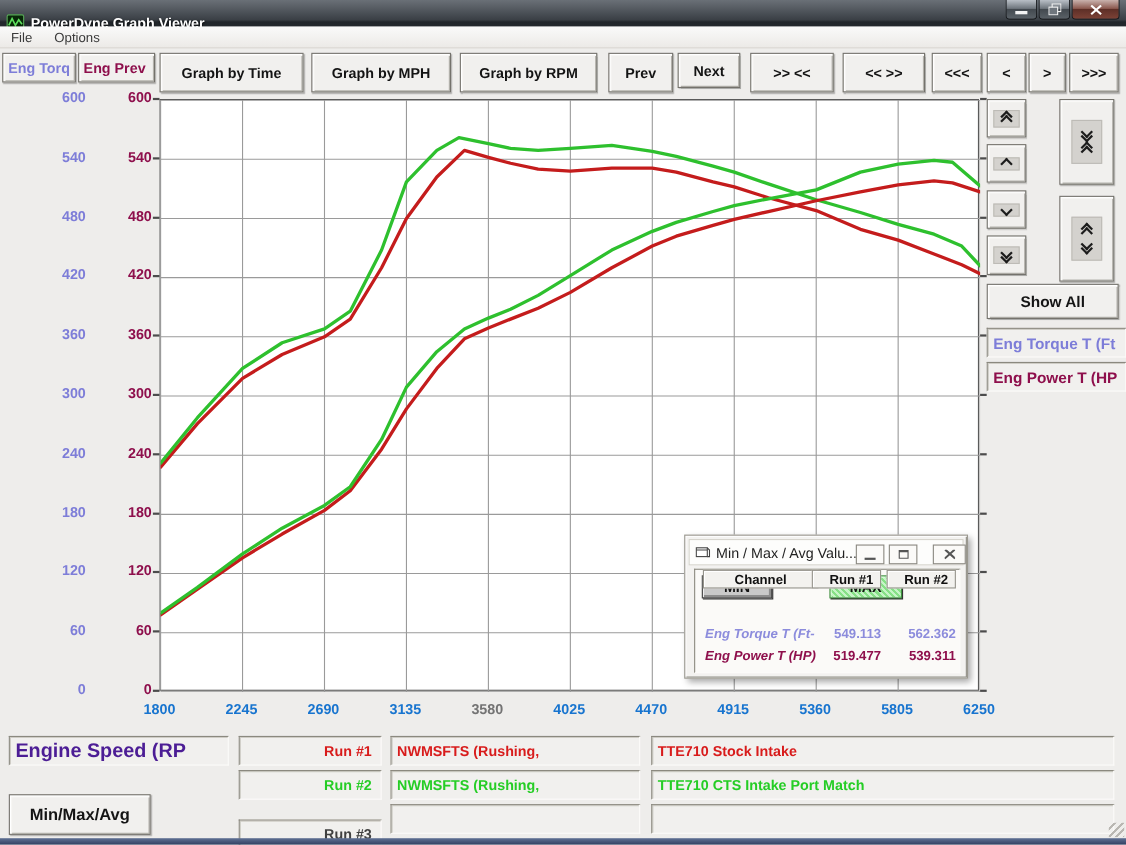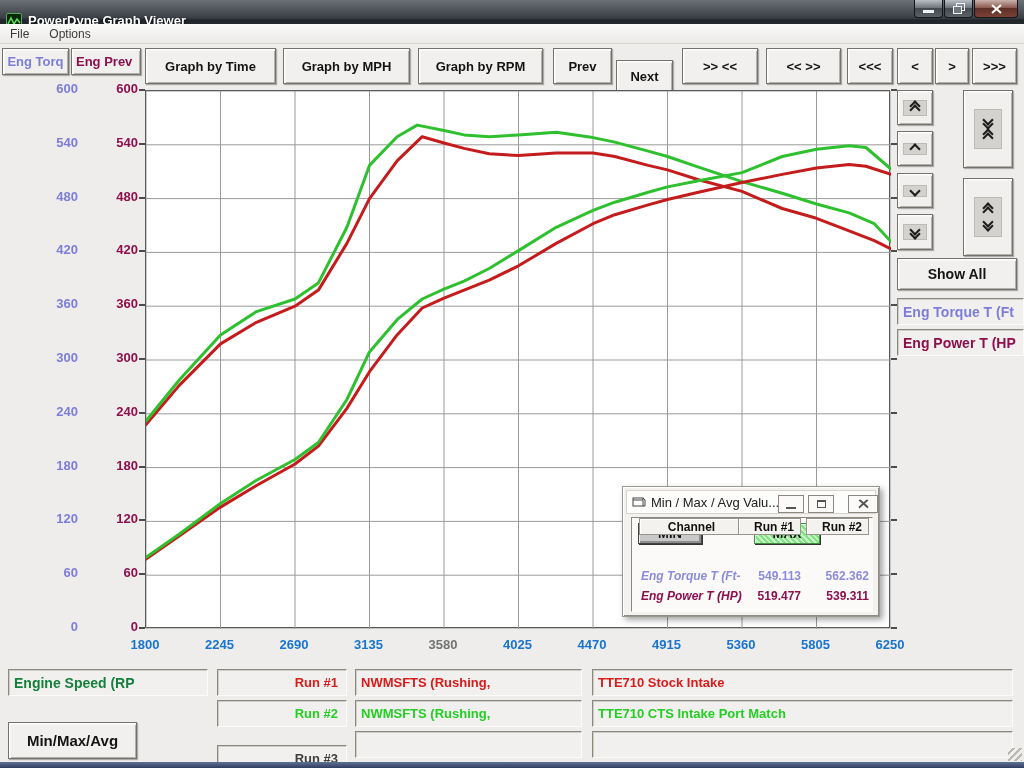--- a/index.html
+++ b/index.html
@@ -101,21 +101,21 @@
   <span class="menu-item">Options</span>
 </div>
 
 <div class="btn" style="left: 2px; top: 48px; width: 67px; height: 27px; color: rgb(125, 125, 216);">Eng Torq</div>
 <div class="btn" style="left: 71px; top: 48px; width: 70px; height: 27px; justify-content: flex-start; padding-left: 4px; color: rgb(142, 15, 76);">Eng Prev</div>
 
 <div class="btn" style="left:145px;top:48px;width:131px;height:36px;">Graph by Time</div>
 <div class="btn" style="left:283px;top:48px;width:127px;height:36px;">Graph by MPH</div>
 <div class="btn" style="left:418px;top:48px;width:125px;height:36px;">Graph by RPM</div>
 <div class="btn" style="left:553px;top:48px;width:59px;height:36px;">Prev</div>
-<div class="btn" style="left:616px;top:60px;width:57px;height:32px;">Next</div>
+<div class="btn" style="left:616px;top:48px;width:57px;height:32px;">Next</div>
 <div class="btn" style="left:682px;top:48px;width:76px;height:36px;">&gt;&gt; &lt;&lt;</div>
 <div class="btn" style="left:766px;top:48px;width:75px;height:36px;">&lt;&lt; &gt;&gt;</div>
 <div class="btn" style="left:847px;top:48px;width:46px;height:36px;">&lt;&lt;&lt;</div>
 <div class="btn" style="left:897px;top:48px;width:36px;height:36px;">&lt;</div>
 <div class="btn" style="left:935px;top:48px;width:34px;height:36px;">&gt;</div>
 <div class="btn" style="left:972px;top:48px;width:45px;height:36px;">&gt;&gt;&gt;</div>
 
 <div id="plot">
   <svg id="plot-svg" width="745" height="538" viewBox="0 0 745 538">
       <path d="M0,0 V538 M74.5,0 V538 M149,0 V538 M223.5,0 V538 M298,0 V538 M372.5,0 V538 M447,0 V538 M521.5,0 V538 M596,0 V538 M670.5,0 V538 M745,0 V538 M0,538 H745 M0,484.2 H745 M0,430.40000000000003 H745 M0,376.59999999999997 H745 M0,322.8 H745 M0,269 H745 M0,215.20000000000002 H745 M0,161.4 H745 M0,107.60000000000001 H745 M0,53.800000000000004 H745 M0,0 H745 " stroke="#9a9a9a" fill="none" stroke-width="1"></path>
@@ -219,21 +219,21 @@
       <div class="chev up"></div>
       <div class="chev down" style="margin-top:4px;"></div>
       <div class="chev down"></div>
     </div>
 </div>
 <div class="btn" style="left:897px;top:258px;width:120px;height:32px;font-size:14px;">Show All</div>
 
 <div class="sunken" style="left: 897px; top: 298px; width: 127px; height: 27px; padding-left: 5px; font-size: 14px; color: rgb(125, 125, 216);">Eng Torque T (Ft</div>
 <div class="sunken" style="left: 897px; top: 329px; width: 127px; height: 27px; padding-left: 5px; font-size: 14px; color: rgb(142, 15, 76);">Eng Power T (HP</div>
 
-<div class="sunken" style="left: 8px; top: 669px; width: 200px; height: 27px; padding-left: 5px; font-size: 14px; color: #15803d;">Engine Speed (RP</div>
+<div class="sunken" style="left: 8px; top: 669px; width: 200px; height: 27px; padding-left: 5px; font-size: 18px; color: #4c1d95;">Engine Speed (RP</div>
 
 <div class="sunken" style="left: 217px; top: 669px; width: 130px; height: 27px; justify-content: flex-end; padding-right: 8px; color: rgb(216, 27, 27);">Run #1</div>
 <div class="sunken" style="left: 355px; top: 669px; width: 227px; height: 27px; padding-left: 5px; color: rgb(216, 27, 27);">NWMSFTS (Rushing,</div>
 <div class="sunken" style="left: 592px; top: 669px; width: 421px; height: 27px; padding-left: 5px; color: rgb(216, 27, 27);">TTE710 Stock Intake</div>
 
 <div class="sunken" style="left: 217px; top: 700px; width: 130px; height: 27px; justify-content: flex-end; padding-right: 8px; color: rgb(37, 205, 37);">Run #2</div>
 <div class="sunken" style="left: 355px; top: 700px; width: 227px; height: 27px; padding-left: 5px; color: rgb(37, 205, 37);">NWMSFTS (Rushing,</div>
 <div class="sunken" style="left: 592px; top: 700px; width: 421px; height: 27px; padding-left: 5px; color: rgb(37, 205, 37);">TTE710 CTS Intake Port Match</div>
 
 <div class="sunken" style="left: 217px; top: 745px; width: 130px; height: 27px; justify-content: flex-end; padding-right: 8px; color: #404040;">Run #3</div>

